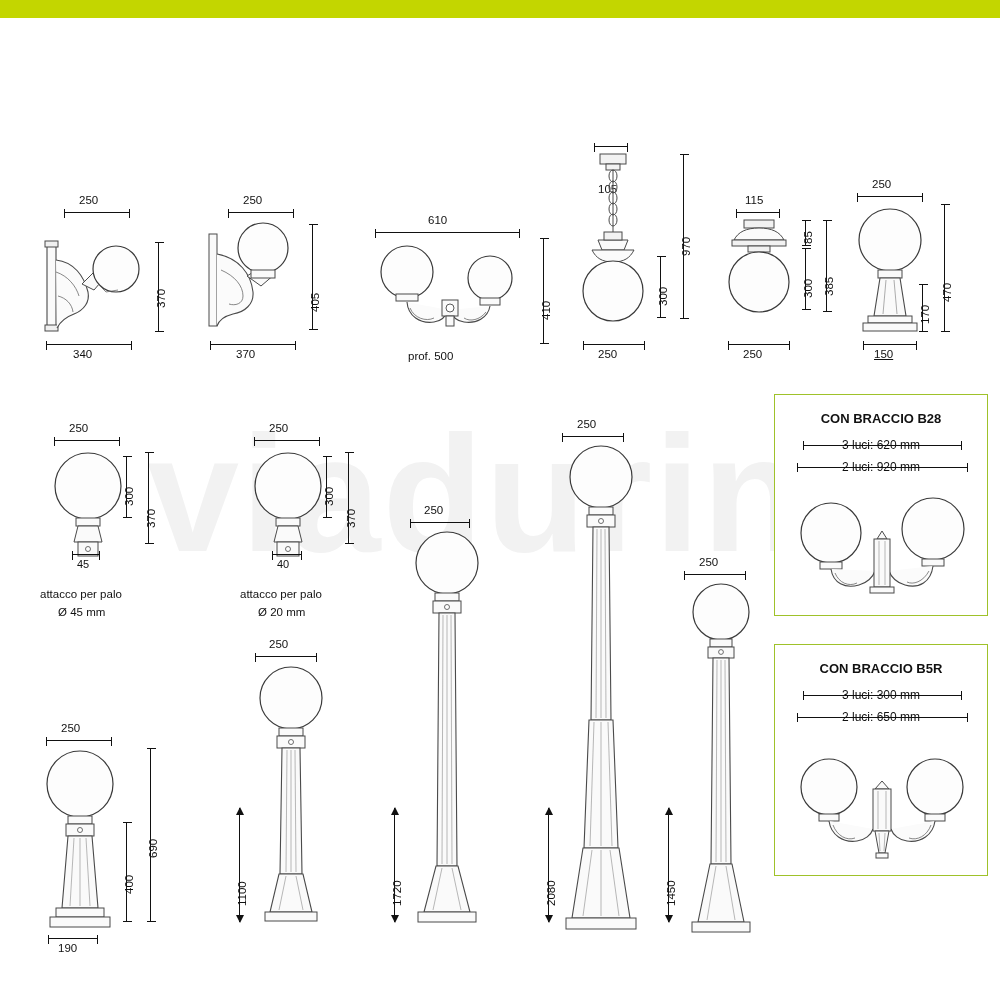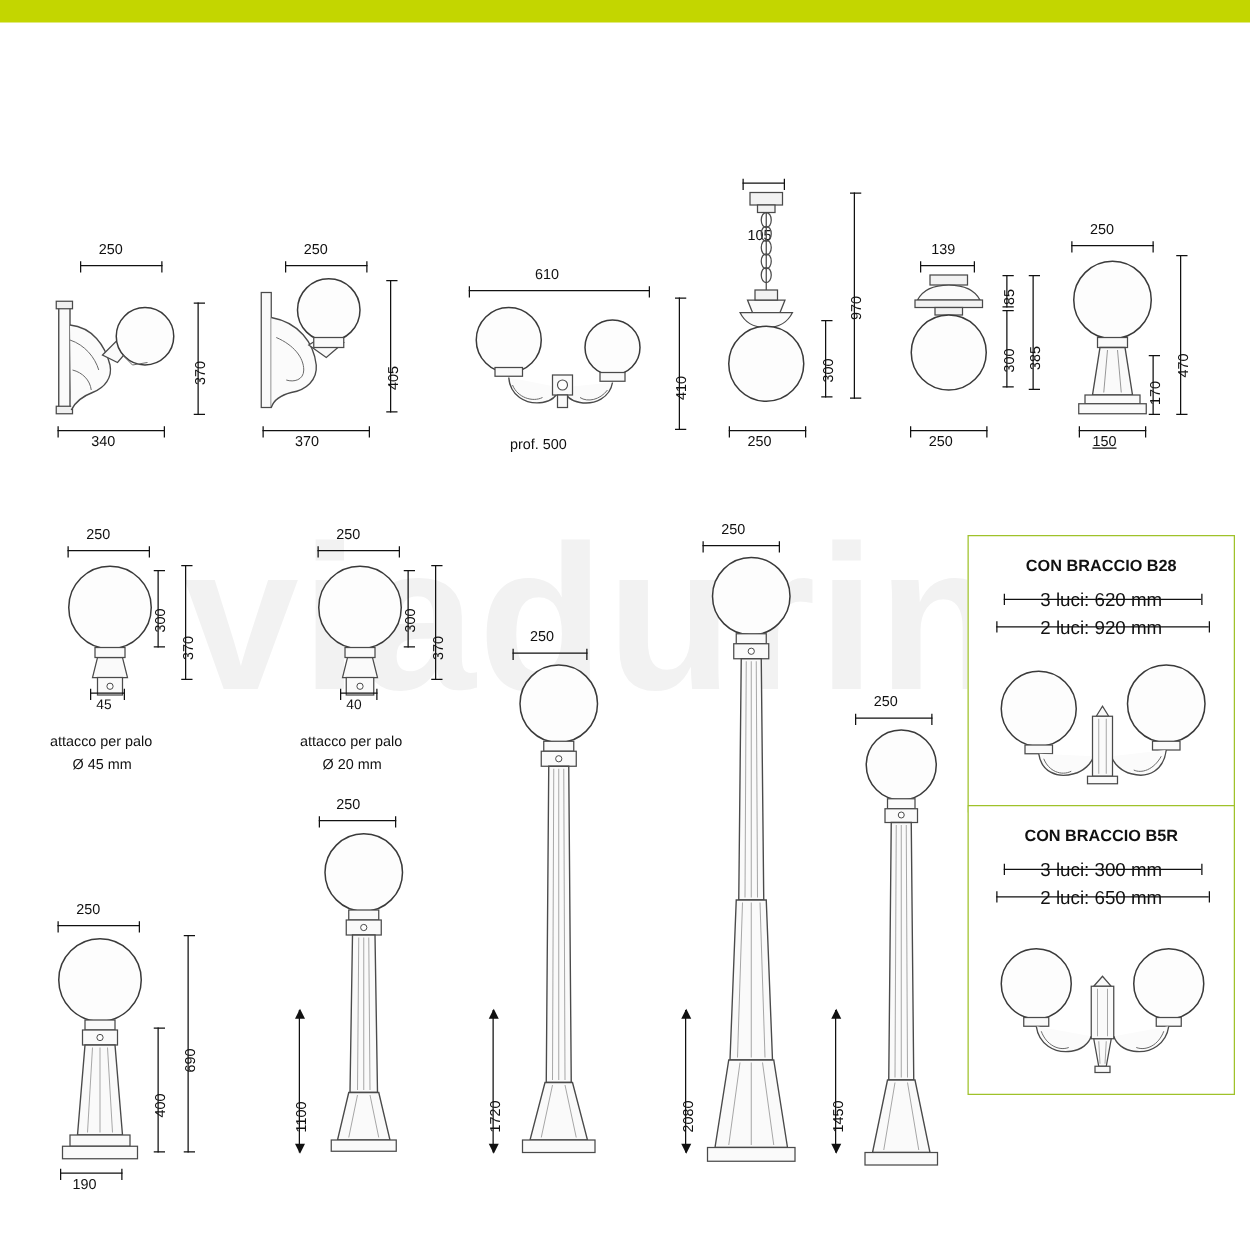--- a/index.html
+++ b/index.html
@@ -141,21 +141,21 @@
     left:0; right:0;
     text-align:center;
     font-size:13px;
     font-weight:bold;
     color:#111;
   }
   .box .bline {
     position:absolute;
     left:0; right:0;
     text-align:center;
-    font-size:15px;
+    font-size:12px;
     color:#111;
   }
   .bracketsvg { position:absolute; }
   svg { display:block; overflow:visible; }
 </style>
 </head>
 <body>
 
 <div id="header">
 </div>
@@ -263,21 +263,21 @@
 
     <div class="dimv" style="left:660px; top:160px; height:62px;"></div>
     <div class="lbl vert" style="left:657px; top:210px;">300</div>
 
     <div class="dimh" style="left:583px; top:248px; width:62px;"></div>
     <div class="lbl" style="left:598px; top:252px;">250</div>
   </div>
 
   <div class="fig">
     <div class="dimh" style="left:736px; top:116px; width:44px;"></div>
-    <div class="lbl" style="left:745px; top:98px;">139</div>
+    <div class="lbl" style="left:745px; top:98px;">115</div>
 
     <div class="bracketsvg" style="left:722px; top:124px;">
       <svg width="76" height="110" viewBox="0 0 76 110">
         <rect x="22" y="0" width="30" height="8" fill="#f2f2f2" stroke="#4a4a4a" stroke-width="1"></rect>
         <path d="M12 20 C 16 12, 24 8, 37 8 C 50 8, 58 12, 62 20 Z" fill="#fbfbfb" stroke="#4a4a4a" stroke-width="1"></path>
         <rect x="10" y="20" width="54" height="6" fill="#f2f2f2" stroke="#4a4a4a" stroke-width="1"></rect>
         <rect x="26" y="26" width="22" height="6" fill="#f2f2f2" stroke="#4a4a4a" stroke-width="1"></rect>
         <circle cx="37" cy="62" r="30" fill="#fdfdfd" stroke="#3a3a3a" stroke-width="1.2"></circle>
       </svg>
     </div>
@@ -514,21 +514,21 @@
       </svg>
     </div>
 
     <div class="arrowv" style="left:668px; top:712px; height:114px;">
       <span class="head"></span>
         <span class="foot"></span>
     </div>
     <div class="lbl vert" style="left:665px; top:810px;">1450</div>
   </div>
 
-  <div class="box" style="left:774px; top:332px; width:214px; height:222px;">
+  <div class="box" style="left:774px; top:298px; width:214px; height:222px;">
     <div class="btitle" style="top:16px;">CON BRACCIO B28</div>
 
     <div style="position:absolute; left:28px; top:50px; width:158px; border-top:1px solid #111;"></div>
     <div style="position:absolute; left:28px; top:46px; width:0; height:9px; border-left:1px solid #111;"></div>
     <div style="position:absolute; left:186px; top:46px; width:0; height:9px; border-left:1px solid #111;"></div>
     <div class="bline" style="top:43px;">3 luci: 620 mm</div>
 
     <div style="position:absolute; left:22px; top:72px; width:170px; border-top:1px solid #111;"></div>
     <div style="position:absolute; left:22px; top:68px; width:0; height:9px; border-left:1px solid #111;"></div>
     <div style="position:absolute; left:192px; top:68px; width:0; height:9px; border-left:1px solid #111;"></div>

